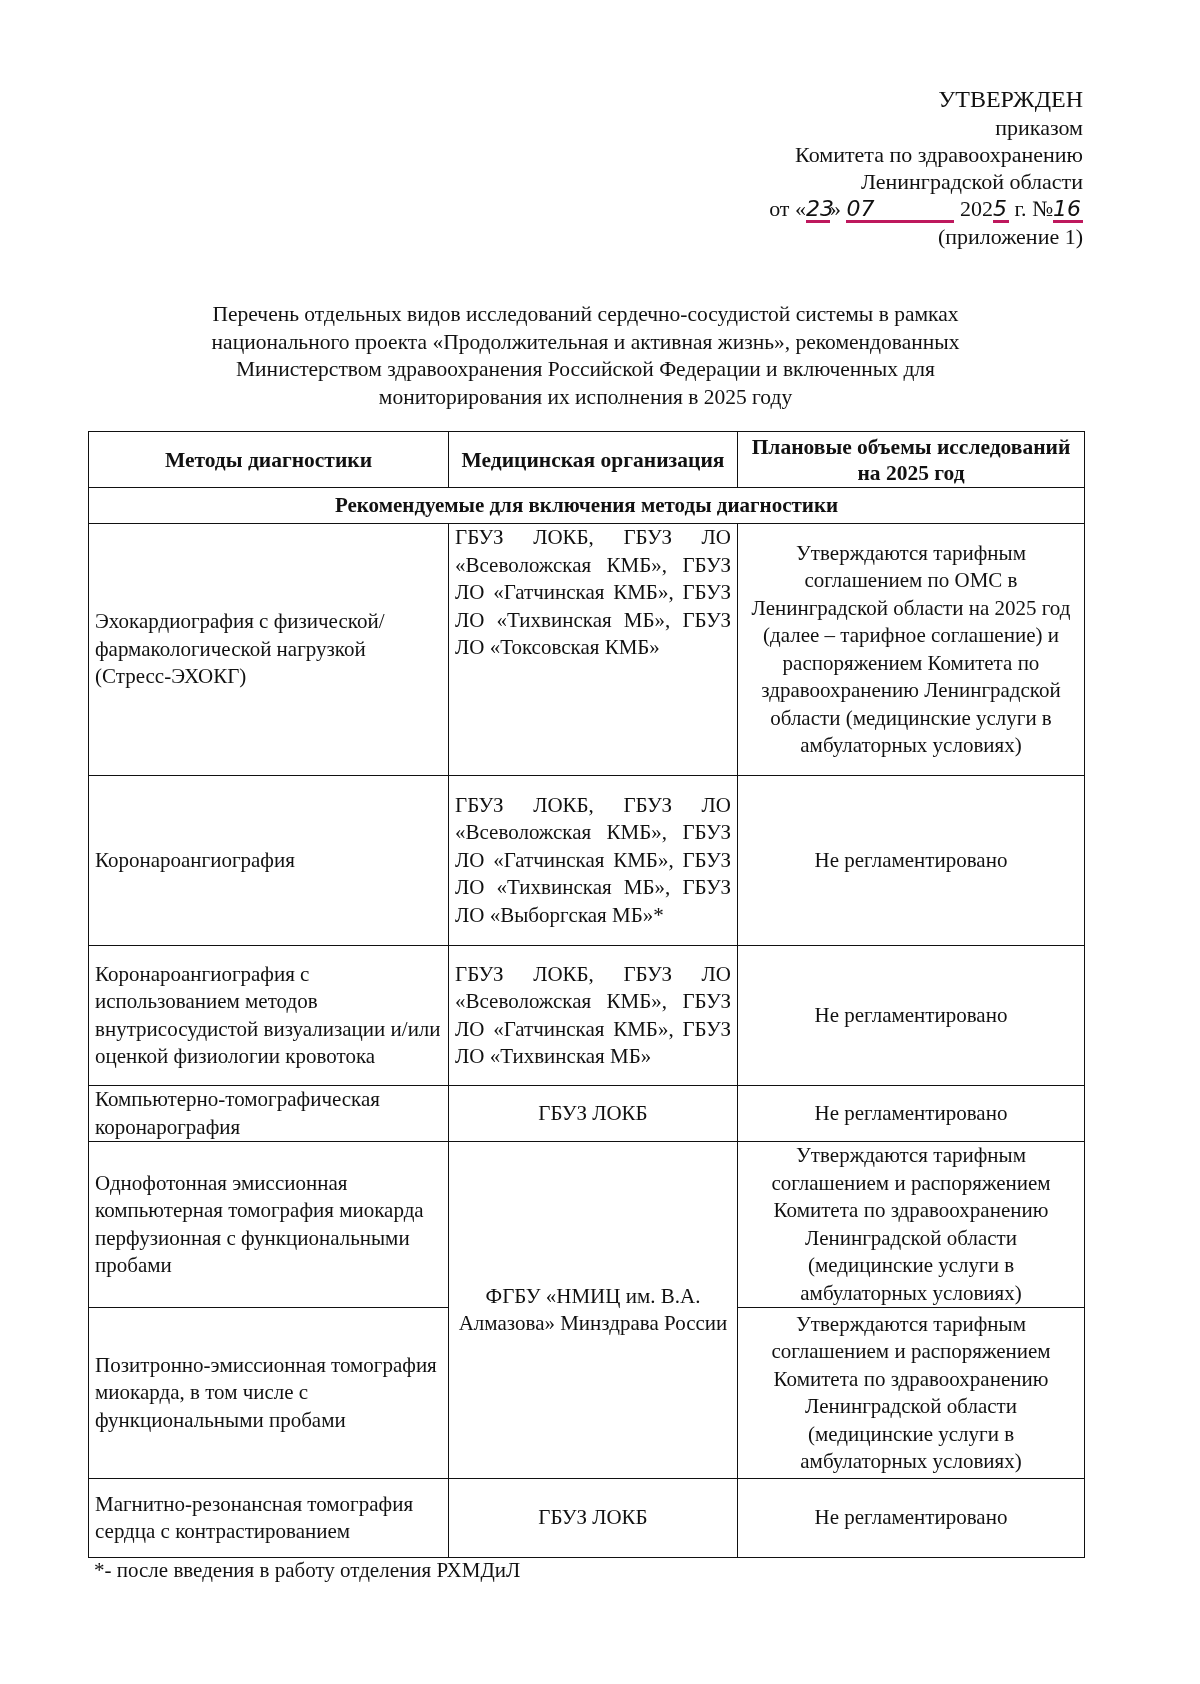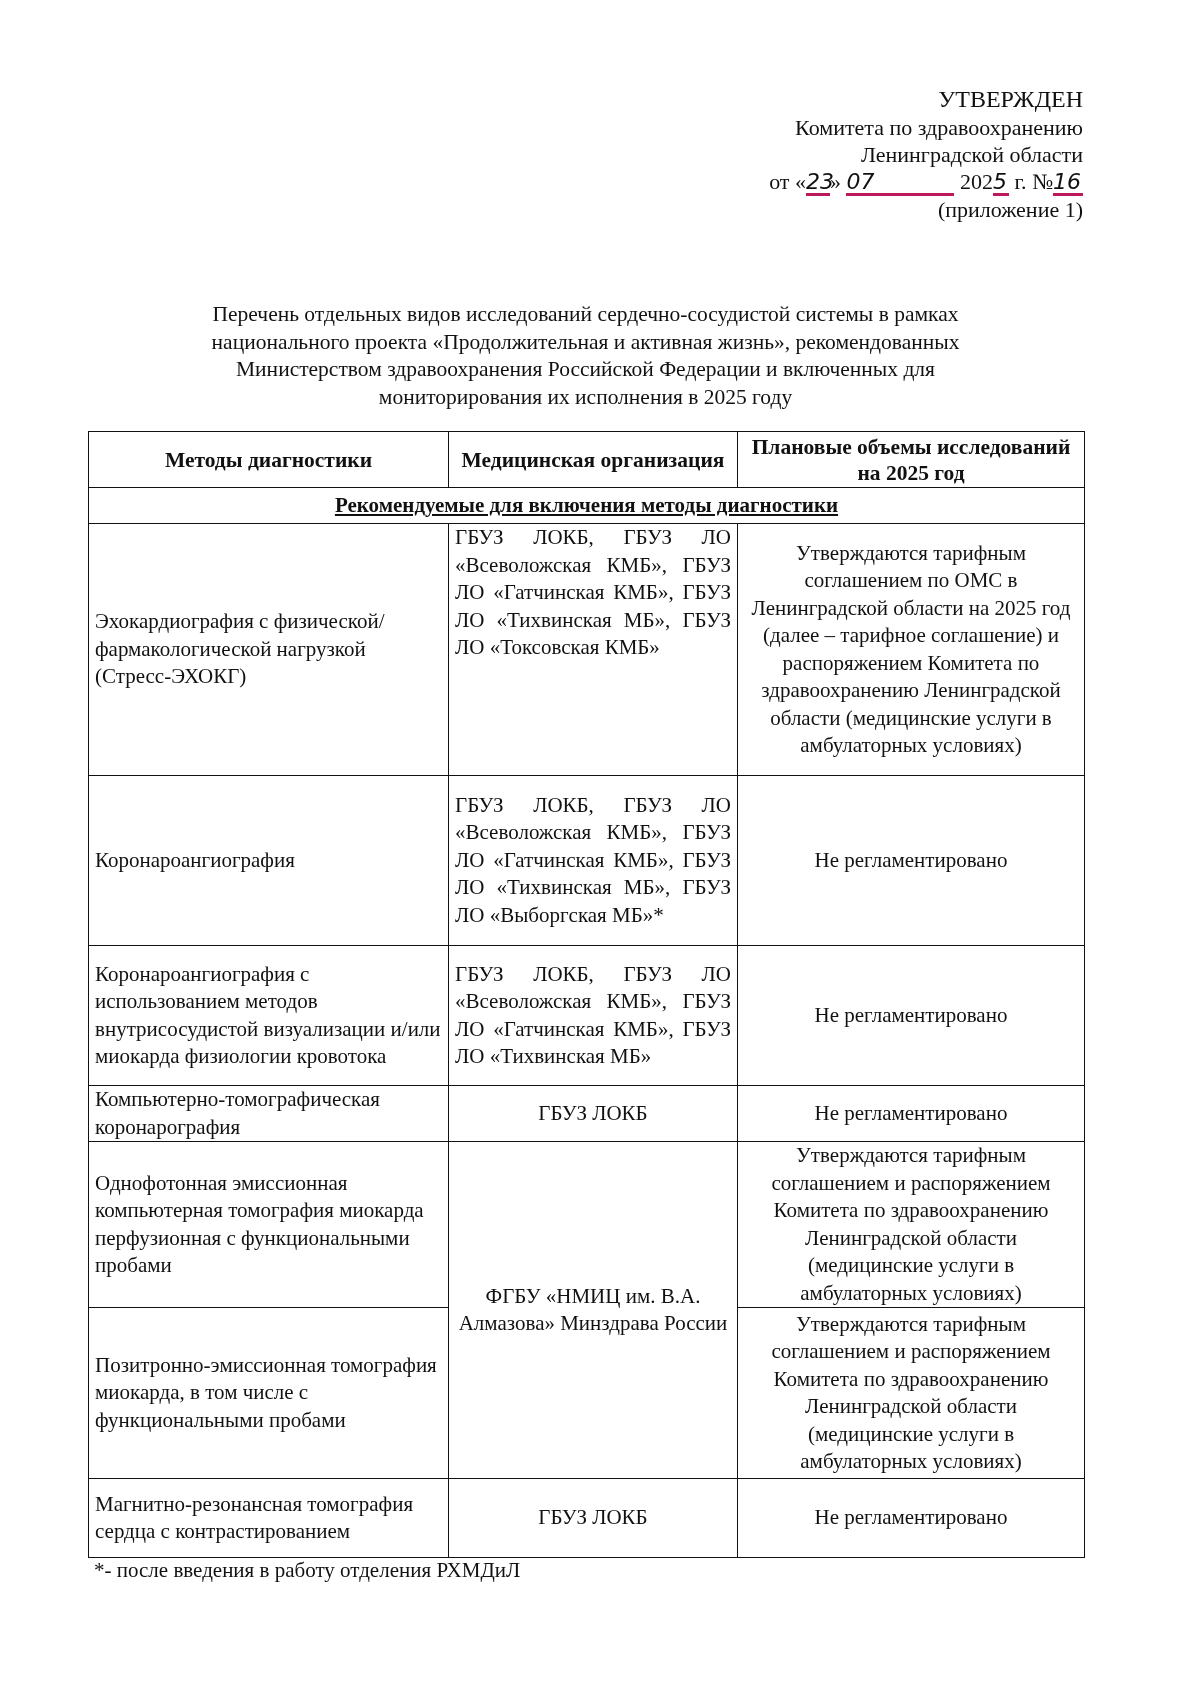--- a/index.html
+++ b/index.html
@@ -20,34 +20,35 @@
   }
   table.main {
     position: absolute; left: 88px; top: 431px; width: 996px;
     border-collapse: collapse; table-layout: fixed;
     font-size: 21px; line-height: 27.5px;
   }
   table.main td, table.main th {
     border: 1.6px solid #111; padding: 0 6px; vertical-align: middle;
   }
   table.main th { font-weight: bold; text-align: center; font-size: 21.5px; line-height: 26px; }
-  .section-row td { text-align: center; font-weight: bold; text-decoration: underline; }
+  .section-row td { text-align: center; font-weight: bold; }
   td.method { text-align: left; padding-left: 9px; }
   td.org { text-align: justify; text-align-last: left; padding-left: 8px; padding-right: 8px; }
   td.org.center { text-align: center; text-align-last: center; margin-left: 24px; }
   td.plan { text-align: center; padding: 0 4px; }
   .footnote {
     position: absolute; left: 94px; top: 1556px; font-size: 21px; line-height: 28px;
   }
 </style>
 </head>
 <body>
 
 <div class="approval">
   <div class="big">УТВЕРЖДЕН</div>
+  <div>приказом</div>
   <div>Комитета по здравоохранению</div>
   <div>Ленинградской области</div>
   <div>
     <span>от «</span><span class="uline hand" style="width:24px">23</span><span>»</span>
     <span class="uline hand" style="width:108px">07</span>
     <span>202</span><span class="uline hand" style="width:16px">5</span><span> г. №</span><span class="uline hand" style="width:30px">16</span>
   </div>
   <div>(приложение 1)</div>
 </div>
 
@@ -77,21 +78,21 @@
     <td class="method">Эхокардиография с физической/фармакологической нагрузкой (Стресс-ЭХОКГ)</td>
     <td class="org" style="vertical-align:top">ГБУЗ ЛОКБ, ГБУЗ ЛО «Всеволожская КМБ», ГБУЗ ЛО «Гатчинская КМБ», ГБУЗ ЛО «Тихвинская МБ», ГБУЗ ЛО «Токсовская КМБ»</td>
     <td class="plan">Утверждаются тарифным соглашением по ОМС в Ленинградской области на 2025 год (далее – тарифное соглашение) и распоряжением Комитета по здравоохранению Ленинградской области (медицинские услуги в амбулаторных условиях)</td>
   </tr>
   <tr style="height:170px">
     <td class="method">Коронароангиография</td>
     <td class="org">ГБУЗ ЛОКБ, ГБУЗ ЛО «Всеволожская КМБ», ГБУЗ ЛО «Гатчинская КМБ», ГБУЗ ЛО «Тихвинская МБ», ГБУЗ ЛО «Выборгская МБ»*</td>
     <td class="plan">Не регламентировано</td>
   </tr>
   <tr style="height:140px">
-    <td class="method">Коронароангиография с использованием методов внутрисосудистой визуализации и/или миокарда физиологии кровотока</td>
+    <td class="method">Коронароангиография с использованием методов внутрисосудистой визуализации и/или оценкой физиологии кровотока</td>
     <td class="org">ГБУЗ ЛОКБ, ГБУЗ ЛО «Всеволожская КМБ», ГБУЗ ЛО «Гатчинская КМБ», ГБУЗ ЛО «Тихвинская МБ»</td>
     <td class="plan">Не регламентировано</td>
   </tr>
   <tr style="height:55px">
     <td class="method">Компьютерно-томографическая коронарография</td>
     <td class="org center">ГБУЗ ЛОКБ</td>
     <td class="plan">Не регламентировано</td>
   </tr>
   <tr style="height:165px">
     <td class="method">Однофотонная эмиссионная компьютерная томография миокарда перфузионная с функциональными пробами</td>

